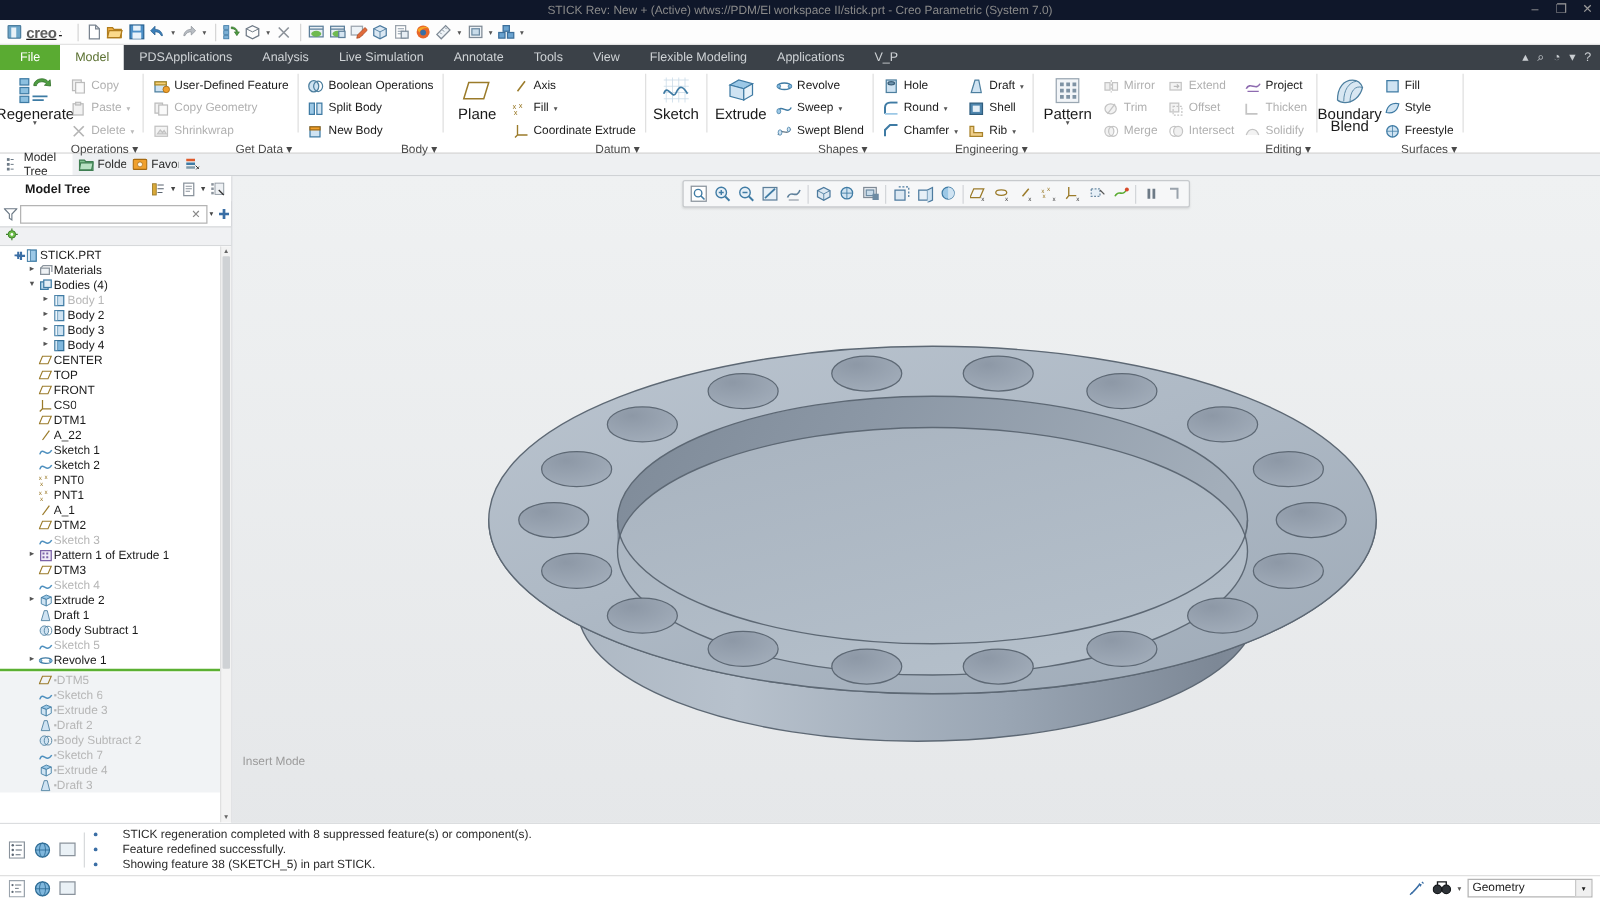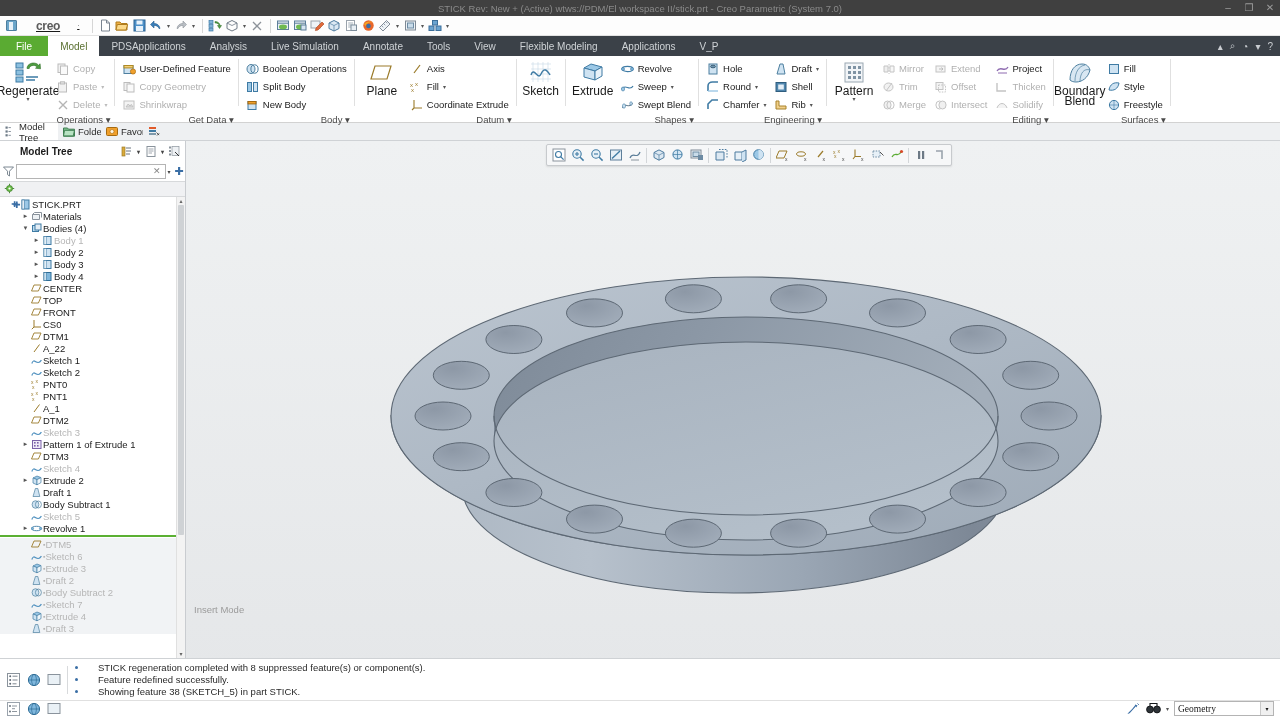--- a/index.html
+++ b/index.html
@@ -8,33 +8,33 @@
     font-family: "Liberation Sans", sans-serif;
     font-size: 11px;
     color: #1a1a1a;
     background: #ffffff;
     -webkit-font-smoothing: antialiased;
   }
   .app { width:1280px; height:720px; position:relative; display:flex; flex-direction:column; }
 
   
   .titlebar {
-    height:16px; background:#404040; display:flex; align-items:center;
+    height:16px; background:#0f172a; display:flex; align-items:center;
     font-size:9px; color:#777; position:relative; border-bottom:0;
   }
   .tb-title { position:absolute; left:0; right:0; text-align:center; font-size:9.5px; color:#8a8a8a; }
   .tb-winbtns { position:absolute; right:4px; top:0; height:16px; display:flex; gap:9px; align-items:center; }
   .tb-winbtns span { font-size:10px; color:#9a9a9a; line-height:16px; width:12px; text-align:center; cursor:pointer;}
 
   
   .qat {
     height:20px; background:#fdfdfd; display:flex; align-items:center; padding-left:4px;
     border-bottom:1px solid #e3e3e3;
   }
-  .creo-logo { display:flex; align-items:center; gap:19px; padding:0 8px 0 2px;text-decoration:underline; }
+  .creo-logo { display:flex; align-items:center; gap:4px; padding:0 8px 0 2px;text-decoration:underline; }
   .creo-sq { width:11px; height:11px; background:#6ba5c9; border:1px solid #4d7e9e; border-radius:1px; position:relative;}
   .creo-sq:after{content:""; position:absolute; left:2px; top:1px; width:4px; height:8px; background:#e8f1f7;}
   .creo-word { font-size:12px; font-weight:bold; color:#5d5d5d; letter-spacing:-0.3px; }
   .qat-sep { width:1px; height:14px; background:#d6d6d6; margin:0 4px; }
   .qat-btn {
     width:17px; height:17px; display:inline-flex; align-items:center; justify-content:center;
     cursor:pointer; position:relative;
   }
   .qat-caret { font-size:6px; color:#555; width:8px; text-align:center; cursor:pointer; }
 
@@ -154,22 +154,22 @@
   }
   .msg-icons { display:flex; align-items:center; gap:5px; padding:0 6px 0 2px; }
   .msg-ic { width:15px; height:15px; display:flex; align-items:center; justify-content:center; cursor:pointer;}
   .msg-divider { width:1px; height:28px; background:#d8dadc; margin-right:7px; }
   .msg-lines { display:flex; flex-direction:column; gap:1px; }
   .msg-line { display:flex; align-items:center; gap:20px; font-size:9.5px; color:#2a2a2a; }
   .msg-bullet { width:3px; height:3px; border-radius:50%; background:#3a6ea5; flex:0 0 3px; }
 
   
   .statusbar {
-    height:20px; background:#ffffff; border-top:1px solid #e0e0e0; display:flex; align-items:flex-start;
-    padding:0 6px; gap:4px;font-family:Liberation Serif, serif;
+    height:20px; background:#ffffff; border-top:1px solid #e0e0e0; display:flex; align-items:center;
+    padding:0 6px; gap:4px;
   }
   .sb-left { display:flex; align-items:center; gap:5px; }
   .sb-ic { width:15px; height:15px; display:flex; align-items:center; justify-content:center; cursor:pointer;}
   .sb-right { margin-left:auto; display:flex; align-items:center; gap:5px; }
   .sb-select {
     width:100px; height:15px; border:1px solid #b4b4b4; background:#fff; font-size:9.5px;
     display:flex; align-items:center; padding:0 3px; position:relative; cursor:pointer;
   }
   .sb-select .ar { position:absolute; right:0; top:0; bottom:0; width:13px; background:#f0f0f0;
     border-left:1px solid #c9c9c9; display:flex; align-items:center; justify-content:center; font-size:6px;}

